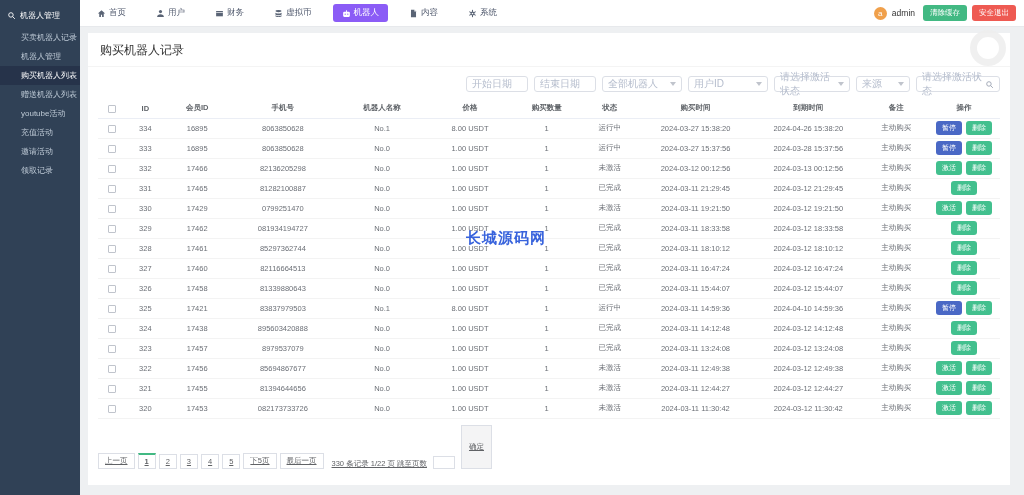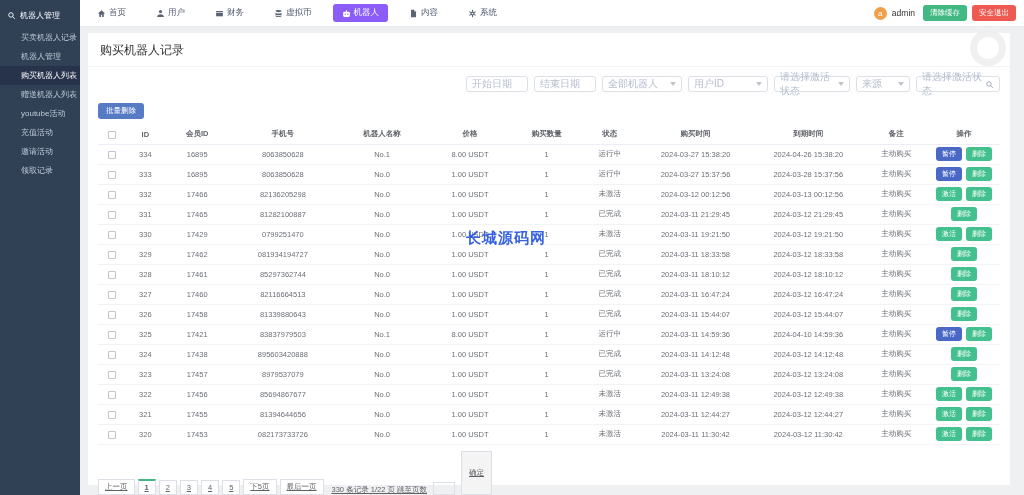--- a/index.html
+++ b/index.html
@@ -205,23 +205,20 @@
     </div>
     <div class="f-box f-search" style="width:84px">
       <span>请选择激活状态</span>
       <svg viewBox="0 0 16 16" fill="none" stroke="#9aa2b1" stroke-width="1.6">
         <circle cx="7" cy="7" r="4"></circle>
           <path d="M10 10l4 4"></path>
       </svg>
     </div>
   </div>
 
-  <div class="batch-row">
-    <button class="batch-btn">批量删除</button>
-  </div>
 
   <table>
     <thead>
         <tr id="table-head">
           <th style="width: 3%;"><span class="chk"></span></th>
           <th style="width: 4.5%;">ID</th>
           <th style="width: 7%;">会员ID</th>
           <th style="width: 12%;">手机号</th>
           <th style="width: 10%; margin-top: 40px;">机器人名称</th>
           <th style="width: 9.5%;">价格</th>

